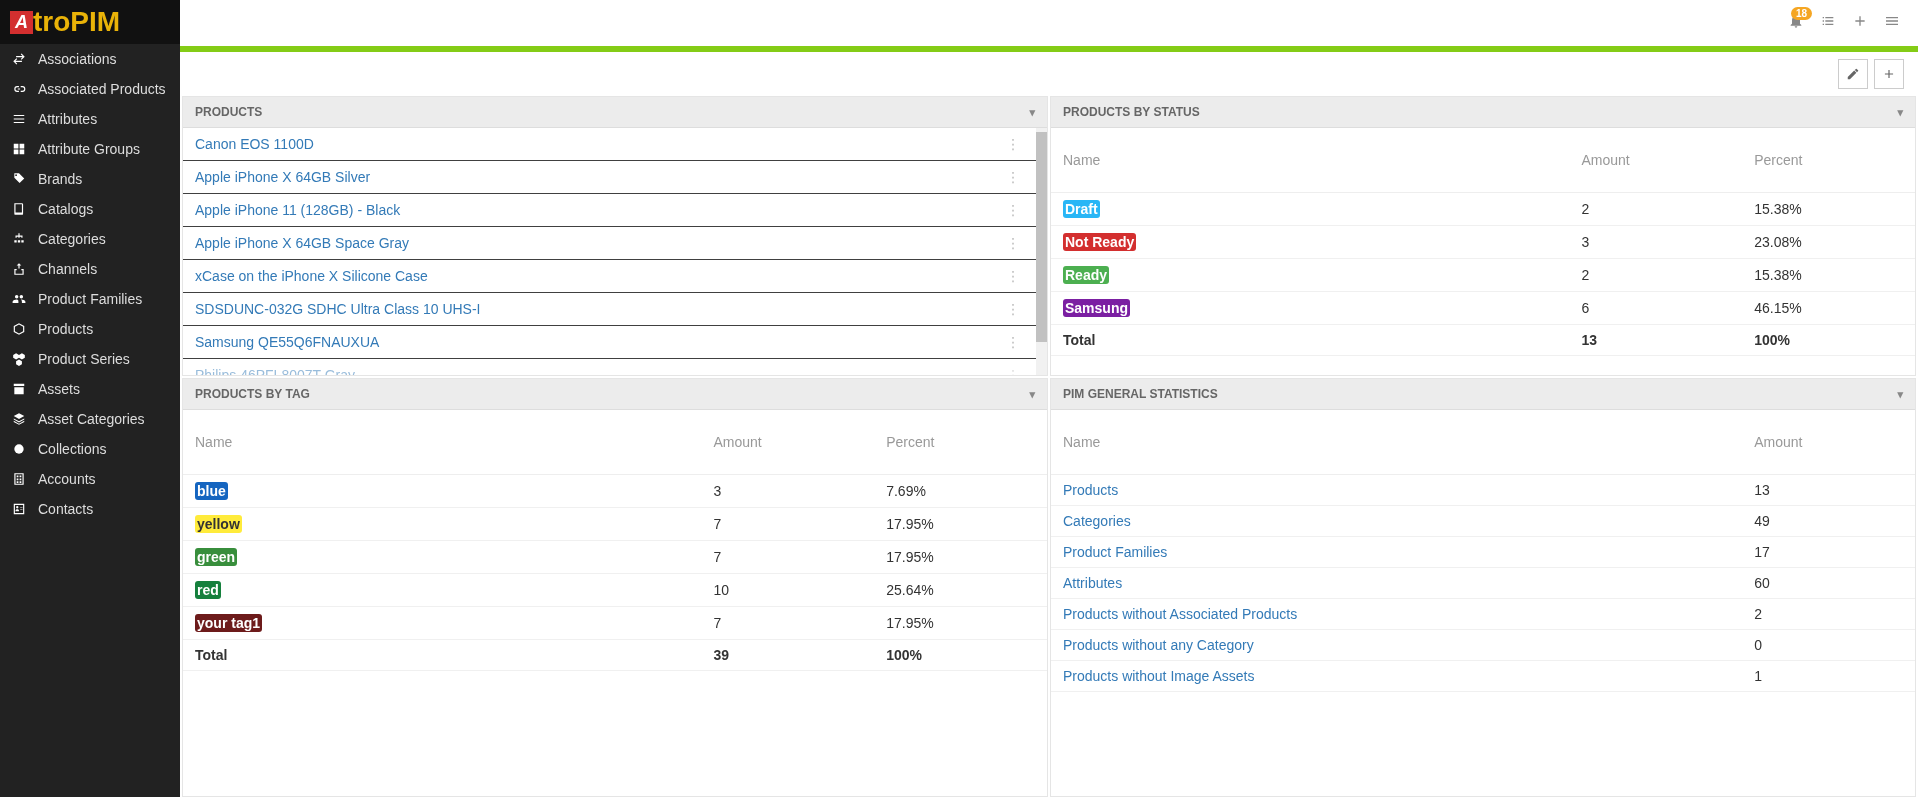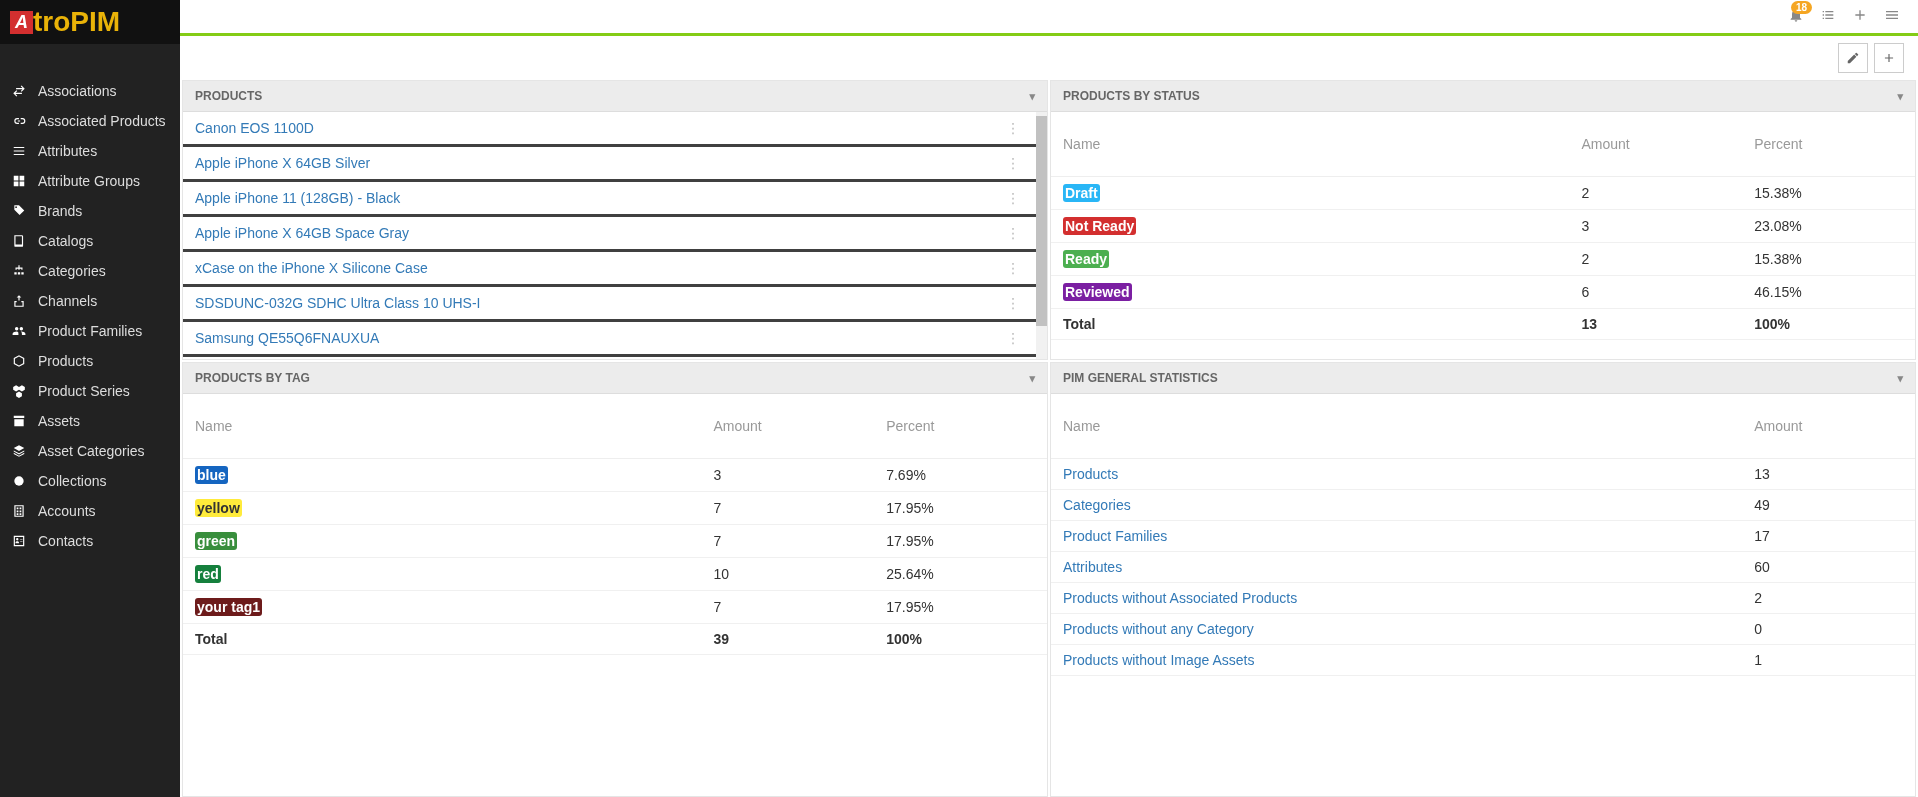--- a/index.html
+++ b/index.html
@@ -2,38 +2,38 @@
 <html><head>
 <meta charset="utf-8">
 <style>
 * { box-sizing: border-box; margin: 0; padding: 0; }
 body { font-family: -apple-system, BlinkMacSystemFont, "Segoe UI", Helvetica, Arial, sans-serif; font-size: 14px; color: #333; background: #fff; }
 .app { display: flex; height: 797px; width: 1918px; overflow: hidden; }
 .sidebar { width: 180px; background: #222; color: #fff; flex-shrink: 0; }
 .logo { background: #111; padding: 6px 10px; display: flex; align-items: center; }
 .logo-mark { background: #d32f2f; color: #fff; font-weight: bold; padding: 1px 5px; font-size: 18px; font-style: italic; }
 .logo-text { color: #eab308; font-size: 28px; font-weight: 700; }
-.nav-list { list-style: none; margin-top: 32px; }
+.nav-list { list-style: none; }
 .nav-item { display: flex; align-items: center; padding: 7px 10px; color: #ddd; cursor: pointer; }
 .nav-icon { width: 18px; margin-right: 10px; text-align: center; font-size: 13px; display:inline-flex; align-items:center; justify-content:center; }
 .nav-icon svg { width:14px; height:14px; fill:#fff; }
 .main { flex: 1; display: flex; flex-direction: column; background: #fff; overflow: hidden; }
-.topbar { height: 36px; display: flex; justify-content: flex-end; align-items: center; padding: 0 10px; border-bottom: 3px solid #84cc16; }
+.topbar { height: 52px; display: flex; justify-content: flex-end; align-items: center; padding: 0 10px; border-bottom: 6px solid #84cc16; }
 .topbar-icon { color: #888; font-size: 16px; padding: 4px 8px; cursor: pointer; position: relative; }
 .topbar-icon svg { width:16px; height:16px; fill:#888; }
 .badge { position: absolute; top: -2px; right: 0; background: #f5a623; color: #fff; font-size: 10px; font-weight: bold; border-radius: 8px; padding: 1px 5px; }
 .actionbar { height: 44px; display: flex; justify-content: flex-end; align-items: center; padding: 0 14px; gap: 6px; }
 .action-btn { width: 30px; height: 30px; border: 1px solid #ccc; background: #fff; display: flex; align-items: center; justify-content: center; cursor: pointer; color: #666; font-size: 15px; }
 .action-btn svg { width:14px; height:14px; fill:#666; }
 .panels { flex: 1; display: grid; grid-template-columns: 1fr 1fr; grid-template-rows: 280px auto; gap: 2px; padding: 0 2px; overflow: hidden; }
 .panel { border: 1px solid #e5e5e5; display: flex; flex-direction: column; overflow: hidden; }
 .panel-header { background: #ececec; padding: 8px 12px; font-size: 12px; font-weight: 600; color: #666; text-transform: uppercase; display: flex; justify-content: space-between; align-items: center; border-bottom: 1px solid #ddd; }
 .panel-header .caret { cursor: pointer; color: #888; font-size: 11px; }
 .panel-body { flex: 1; overflow-y: auto; }
-.product-row { display: flex; justify-content: space-between; align-items: center; padding: 8px 12px; border-bottom: 3px solid #404040; }
+.product-row { display: flex; justify-content: space-between; align-items: center; padding: 8px 12px; border-bottom: 1px solid #404040; }
 .product-row a { color: #337ab7; text-decoration: none; cursor: pointer; }
 .kebab { color: #bbb; cursor: pointer; font-size: 14px; padding: 0 4px; }
 .table { width: 100%; border-collapse: collapse; }
 .table th { text-align: left; font-weight: 400; color: #999; padding: 24px 12px; border-bottom: 1px solid #eee; }
 .table td { padding: 7px 12px; border-bottom: 1px solid #f0f0f0; }
 .table tr.total td { font-weight: bold; }
 .tag { display: inline-block; padding: 1px 2px; border-radius: 3px; font-size: 14px; font-weight: bold; color: #fff; }
 .link { color: #337ab7; text-decoration: none; cursor: pointer; }
 .scrollbar-track { width: 11px; background: #f1f1f1; position: relative; }
 .scrollbar-thumb { background: #c1c1c1; width: 100%; }
@@ -291,21 +291,21 @@
                   <td><span class="tag" style="background:#d32f2f">Not Ready</span></td>
     <td>3</td>
     <td>23.08%</td>
                 </tr>
                 <tr>
                   <td><span class="tag" style="background:#4caf50">Ready</span></td>
     <td>2</td>
     <td>15.38%</td>
                 </tr>
                 <tr>
-                  <td><span class="tag" style="background:#7b1fa2">Reviewed</span></td>
+                  <td><span class="tag" style="background:#7b1fa2">Samsung</span></td>
     <td>6</td>
     <td>46.15%</td>
                 </tr>
                 <tr class="total">
                   <td>Total</td>
     <td>13</td>
     <td>100%</td>
                 </tr>
               </tbody>
           </table>

